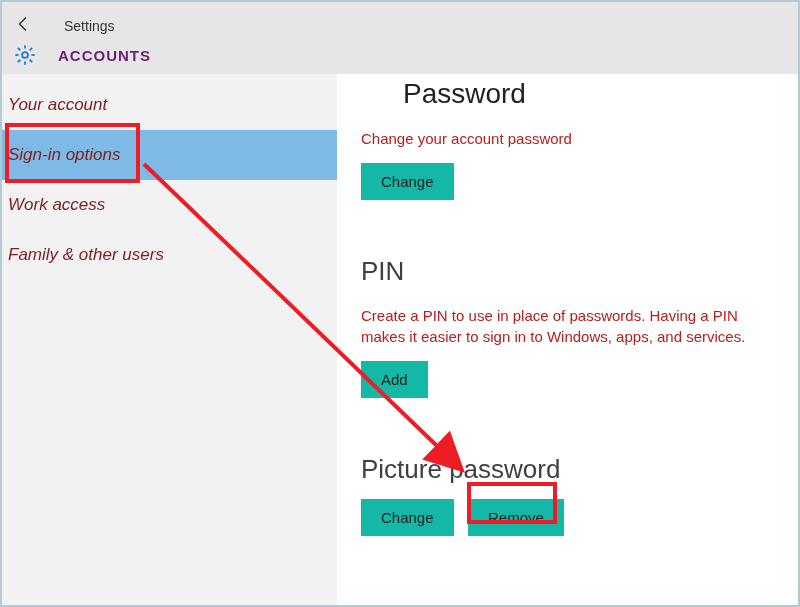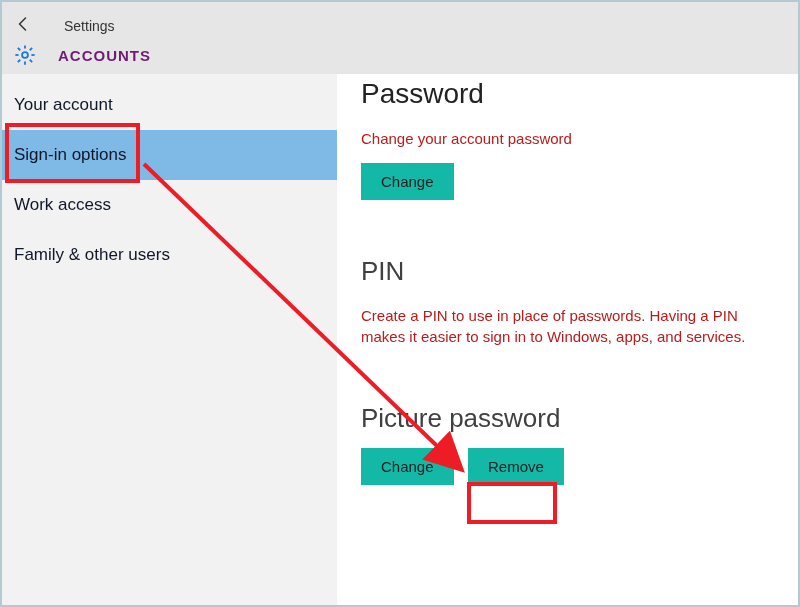--- a/index.html
+++ b/index.html
@@ -11,26 +11,26 @@
   }
   .title-row1 { display: flex; align-items: flex-end; height: 26px; }
   .back-arrow { width: 20px; height: 20px; display: flex; align-items: center; justify-content: center; cursor: pointer; }
   .window-title { margin-left: 30px; font-size: 14px; color: #333; }
   .title-row2 { display: flex; align-items: center; margin-top: 10px; }
   .gear { width: 22px; height: 22px; margin-left: 0; }
   .section-title { margin-left: 22px; font-size: 15px; font-weight: 700; letter-spacing: 1px; color: #701a75; }
   .body { display: flex; height: calc(100% - 72px); }
   .sidebar { width: 335px; background: #f2f2f2; padding-top: 6px; display: flex; flex-direction: column; }
   .side-item {
-    height: 50px; display: flex; align-items: center; padding-left: 12px;
-    font-size: 17px; color: #0f172a; cursor: pointer;
+    height: 50px; display: flex; align-items: center; padding-left: 6px;
+    font-size: 17px; color: #7f1d1d; cursor: pointer; font-style: italic;
   }
   .side-item.selected { background: #7fb9e6; }
   .content { flex: 1; background: #fff; padding: 0 24px; overflow: hidden; }
-  .section-h { font-size: 28px; font-weight: 400; color: #222; margin-top: 10px; }
+  .section-h { font-size: 28px; font-weight: 400; color: #222; margin-top: 10px; margin-left: 42px; }
   .section-desc { font-size: 15px; color: #b91c1c; margin-top: 18px; line-height: 1.4; }
   .btn {
     display: inline-block; background: #14b8a6; border: none; padding: 10px 20px;
     font-size: 15px; color: #222; margin-top: 14px; cursor: pointer;
     font-family: inherit;
   }
   .sec-gap { height: 56px; }
   .section-h2 { font-size: 26px; font-weight: 400; color: #404040; }
   .btn-row { margin-top: 14px; }
   .btn-row .btn { margin-right: 10px; margin-top: 0; }
@@ -96,20 +96,21 @@
         <div class="section-h">Password</div>
         <div class="section-desc">Change your account password</div>
         <button class="btn">Change</button>
       </div>
 
       <div class="sec-gap"></div>
 
       <div>
         <div class="section-h2">PIN</div>
         <div class="section-desc">Create a PIN to use in place of passwords. Having a PIN makes it easier to sign in to Windows, apps, and services.</div>
+        <button class="btn">Add</button>
       </div>
 
       <div class="sec-gap"></div>
 
       <div>
         <div class="section-h2">Picture password</div>
         <div class="btn-row">
           <button class="btn">Change</button>
           <button class="btn">Remove</button>
         </div>

